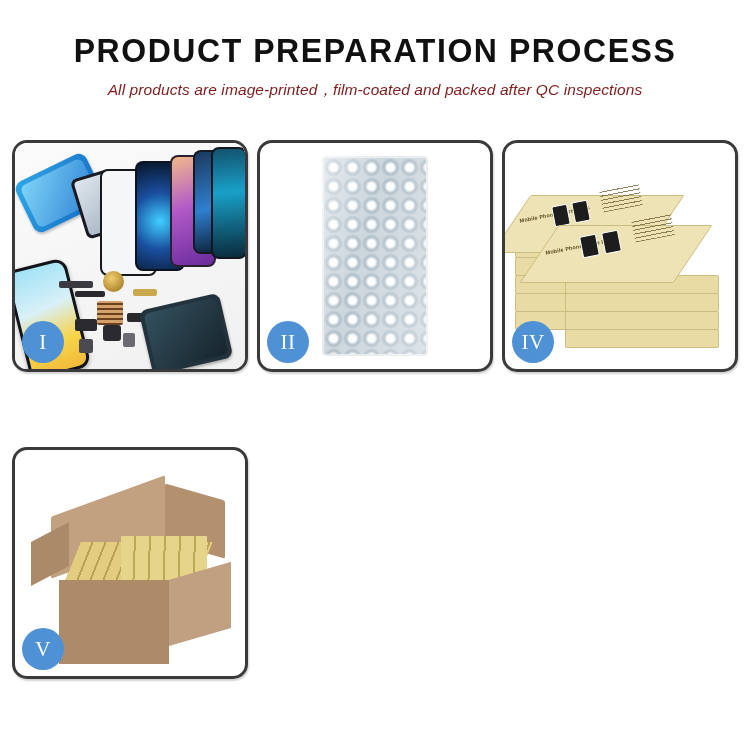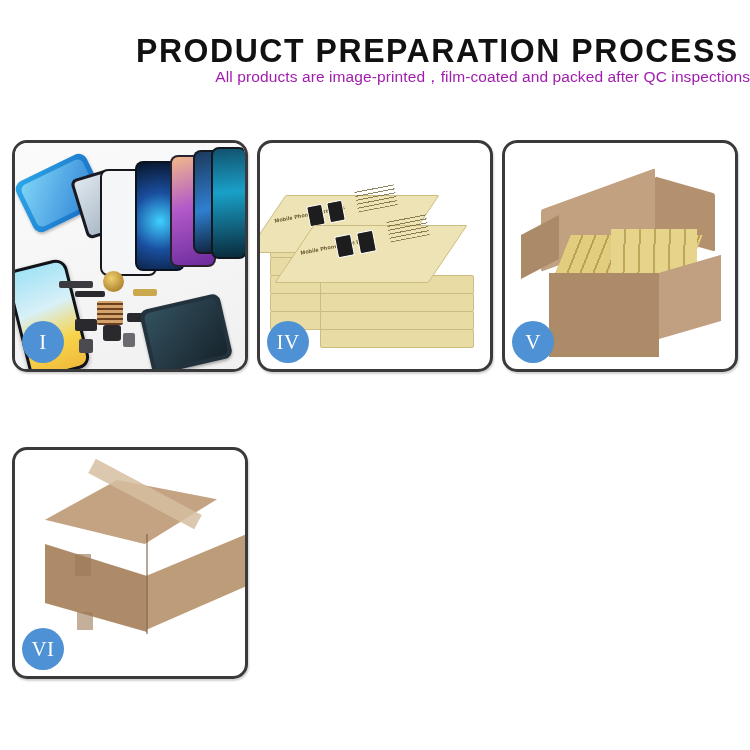--- a/index.html
+++ b/index.html
@@ -3,36 +3,38 @@
 <meta charset="utf-8">
 <style>
   html,body{margin:0;padding:0;}
   body{
     width:750px;height:750px;
     background:#ffffff;
     font-family:"Liberation Sans", sans-serif;
     overflow:hidden;
     position:relative;
   }
-  .header{text-align:right;padding-top:34px;}
+  .header{text-align:center;padding-top:34px;}
   .title{
     font-size:33px;
     font-weight:600;
     letter-spacing:1.6px;
     color:#111111;
     line-height:1;
     white-space:nowrap;
     transform:scaleX(0.97);
   }
   .subtitle{
     font-size:15.5px;
     font-weight:400;
-    color:#a21caf;
+    color:#7f1d1d;
+    margin-top:13px;
     letter-spacing:0.1px;
     white-space:nowrap;
+    font-style:italic;
   }
 
   .grid{
     position:absolute;
     top:140px;left:12px;
     width:726px;
     display:grid;
     grid-template-columns:repeat(3,236px);
     grid-template-rows:232px 232px;
     column-gap:9px;
@@ -212,20 +214,29 @@
       <div class="part flex6"></div>
       <div class="part flex7"></div>
       <div class="part flex8"></div>
       <div class="backhousing">
           <i></i>
         </div>
     </div>
     <div class="badge">I</div>
   </div>
 
+  <div class="panel">
+    <div class="stage">
+      <div class="bw">
+        <div class="bubbles"></div>
+        <div class="sheen"></div>
+      </div>
+    </div>
+    <div class="badge">II</div>
+  </div>
 
 
   <div class="panel">
     <div class="stage">
       <div class="sbox" style="left:10px;top:168px;"></div>
       <div class="sbox" style="left:10px;top:150px;"></div>
       <div class="sbox" style="left:10px;top:132px;"></div>
       <div class="sbox" style="left:10px;top:114px;"></div>
       <div class="sbox" style="left:10px;top:96px;"></div>
       <div class="sbox" style="left:60px;top:186px;"></div>
@@ -257,26 +268,14 @@
           <i></i>
         </div>
       <div class="cGoods2"></div>
       <div class="cTopEdge"></div>
       <div class="cFront"></div>
       <div class="cSide"></div>
     </div>
     <div class="badge">V</div>
   </div>
 
-  <div class="panel">
-    <div class="stage">
-      <div class="vTop"></div>
-      <div class="vTape"></div>
-      <div class="vFront"></div>
-      <div class="vSide"></div>
-      <div class="vCrease"></div>
-      <div class="vTabA"></div>
-      <div class="vTabB"></div>
-    </div>
-    <div class="badge">VI</div>
-  </div>
 
 </div>
 
 </body></html>

